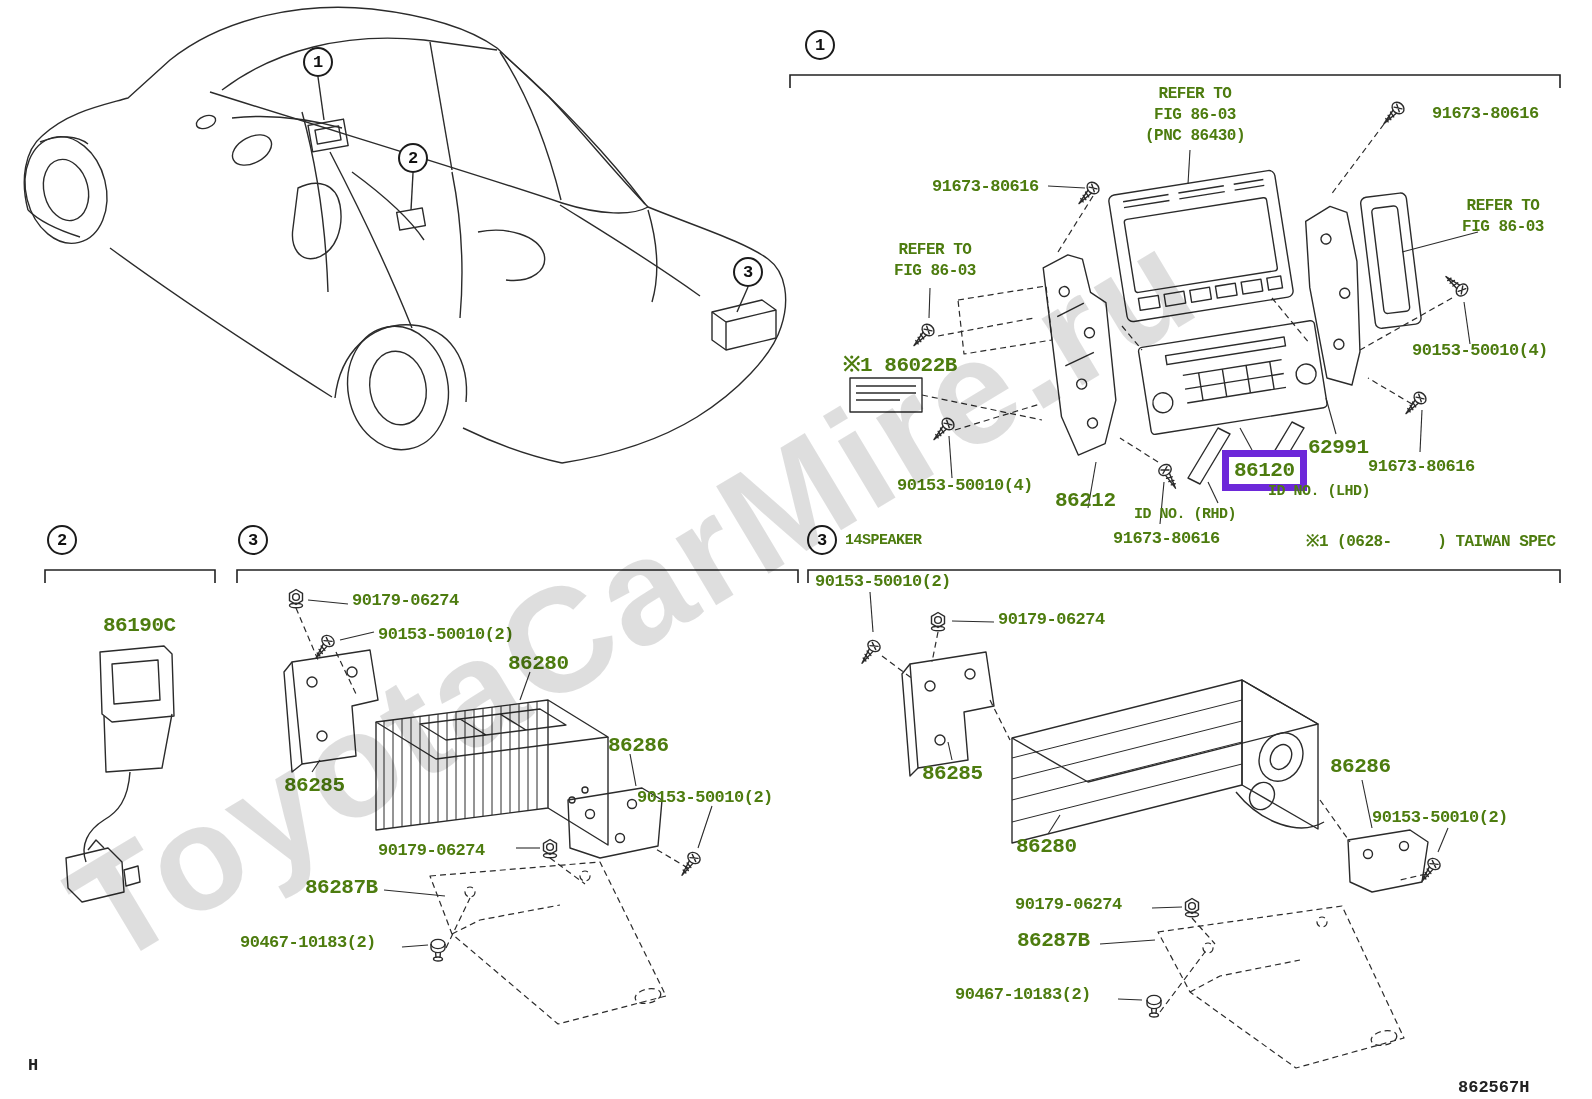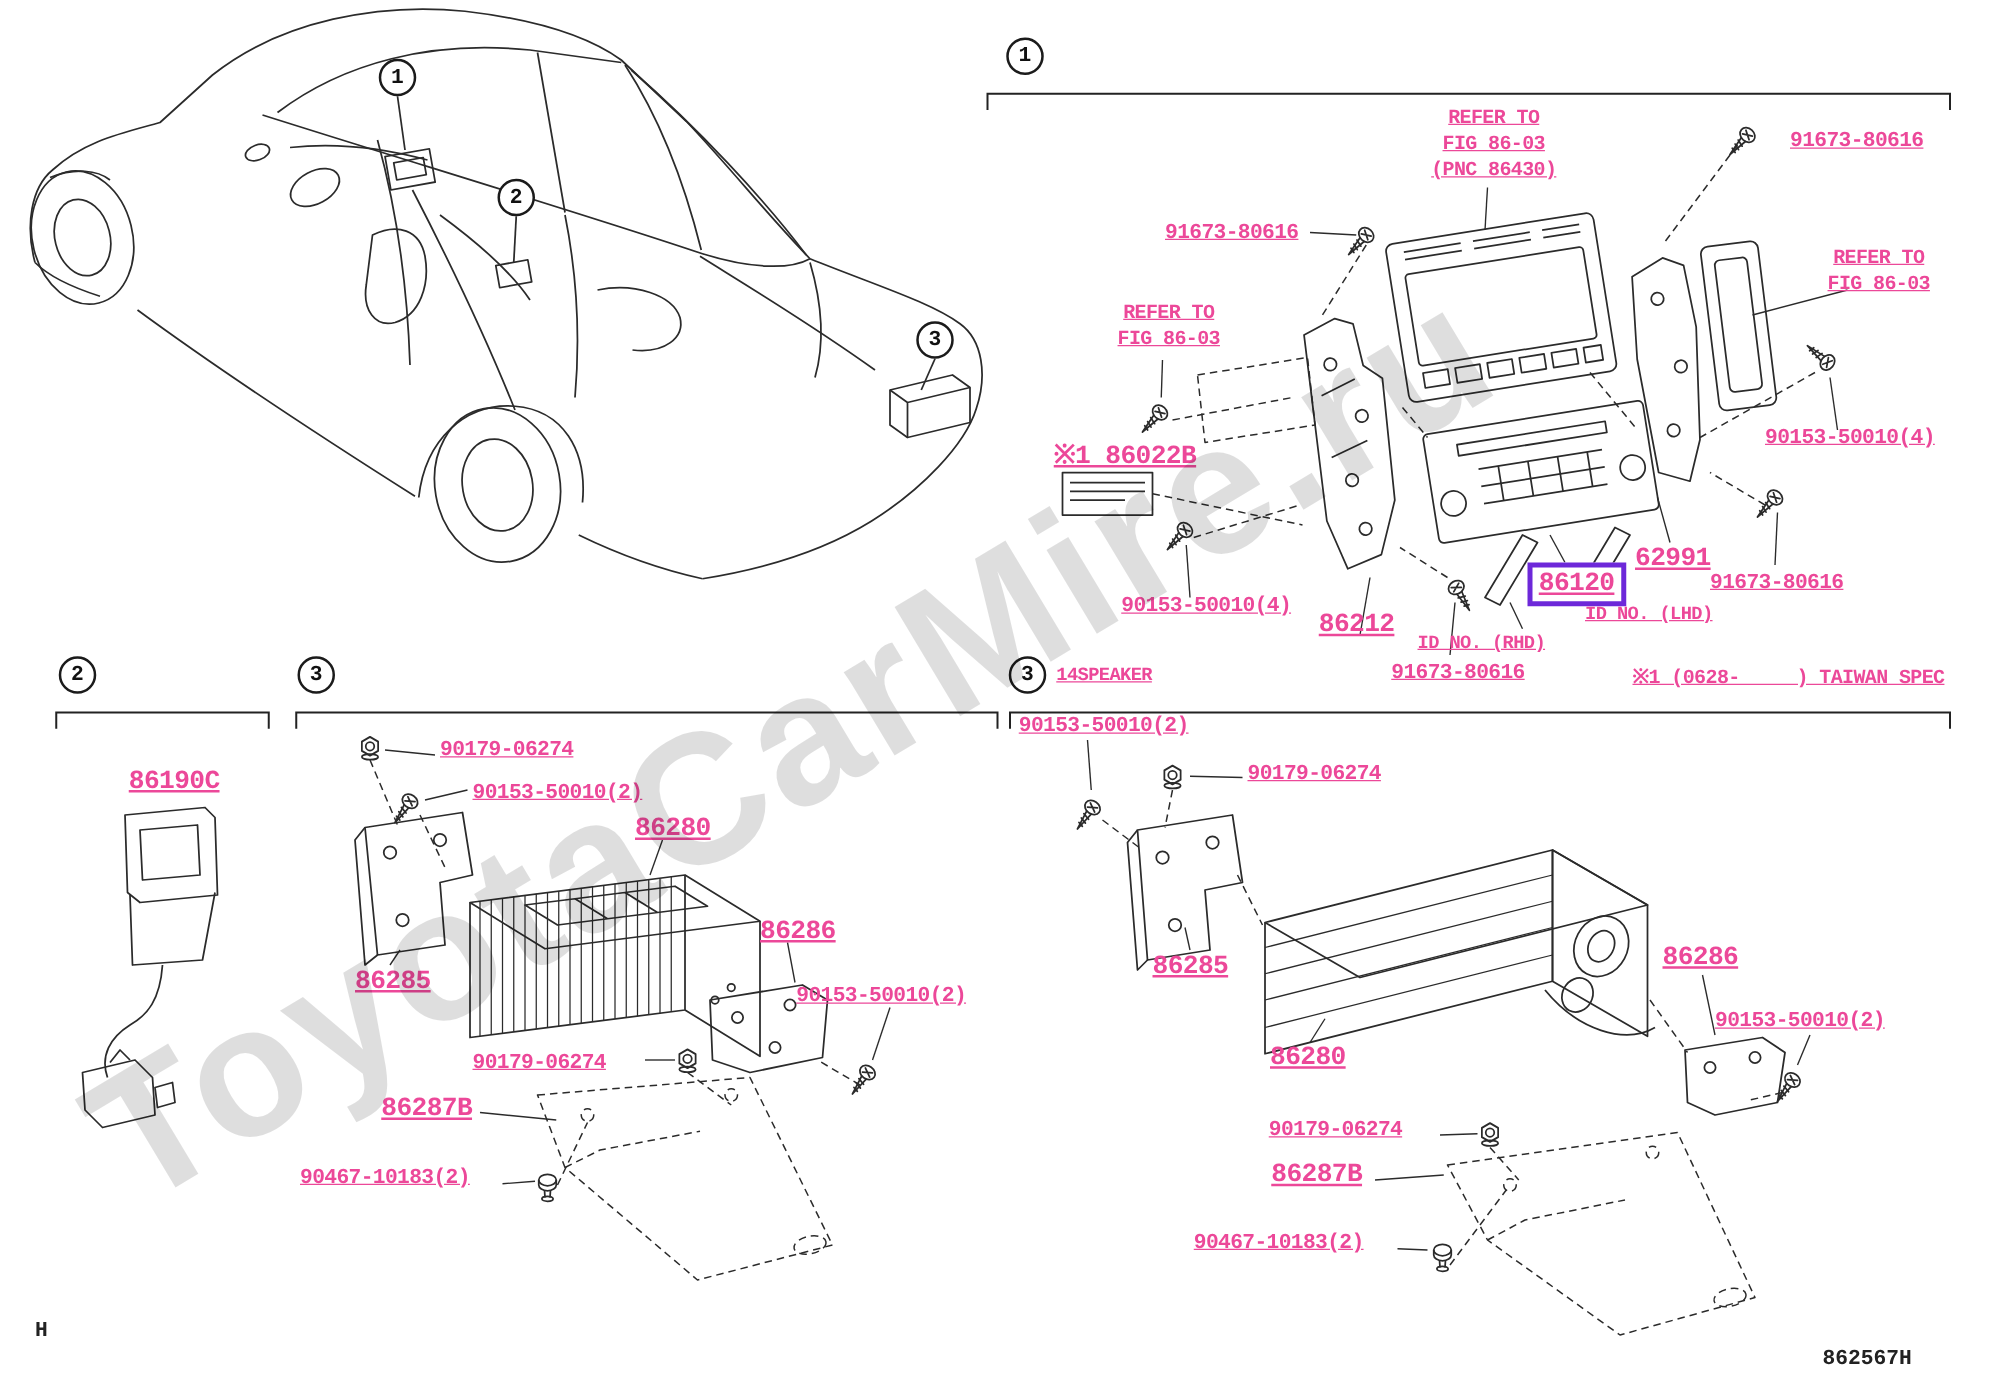--- a/index.html
+++ b/index.html
@@ -1,25 +1,25 @@
 <!DOCTYPE html>
 <html><head>
 <meta charset="utf-8">
 <style>
   html,body{margin:0;padding:0;background:#ffffff;}
   .stage{position:relative;width:1592px;height:1099px;background:#fff;overflow:hidden;
          font-family:"Liberation Mono","DejaVu Sans Mono",monospace;}
   svg{position:absolute;left:0;top:0;}
   .lbl{position:absolute;font:700 17px/1.3 "Liberation Mono","DejaVu Sans Mono",monospace;
-       color:#ec4899;white-space:pre;letter-spacing:-0.5px;text-decoration:underline;}
+       color:#4d7c0f;white-space:pre;letter-spacing:-0.5px;}
   .big{font-size:21px;}
   .sm{font-size:15px;}
   .md{font-size:16px;}
   .ctr{text-align:center;width:150px;}
-  .red{border:4px solid #6d28d9;padding:0 5px;background:#fff;}
+  .red{border:7px solid #6d28d9;padding:0 5px;background:#fff;}
   .co{position:absolute;width:30px;height:30px;border:2px solid #1b1b1b;border-radius:50%;
       background:#fff;display:flex;align-items:center;justify-content:center;
       font:700 17px "Liberation Mono",monospace;color:#111;box-sizing:border-box;}
   .wm{position:absolute;left:85px;top:840px;transform:rotate(-31deg);transform-origin:0 50%;
       font:700 148px "Liberation Sans",sans-serif;color:rgba(0,0,0,0.13);
       letter-spacing:4px;white-space:nowrap;pointer-events:none;z-index:5;}
   .ft{position:absolute;font:700 17px "Liberation Mono",monospace;color:#222;}
 </style>
 </head>
 <body>

